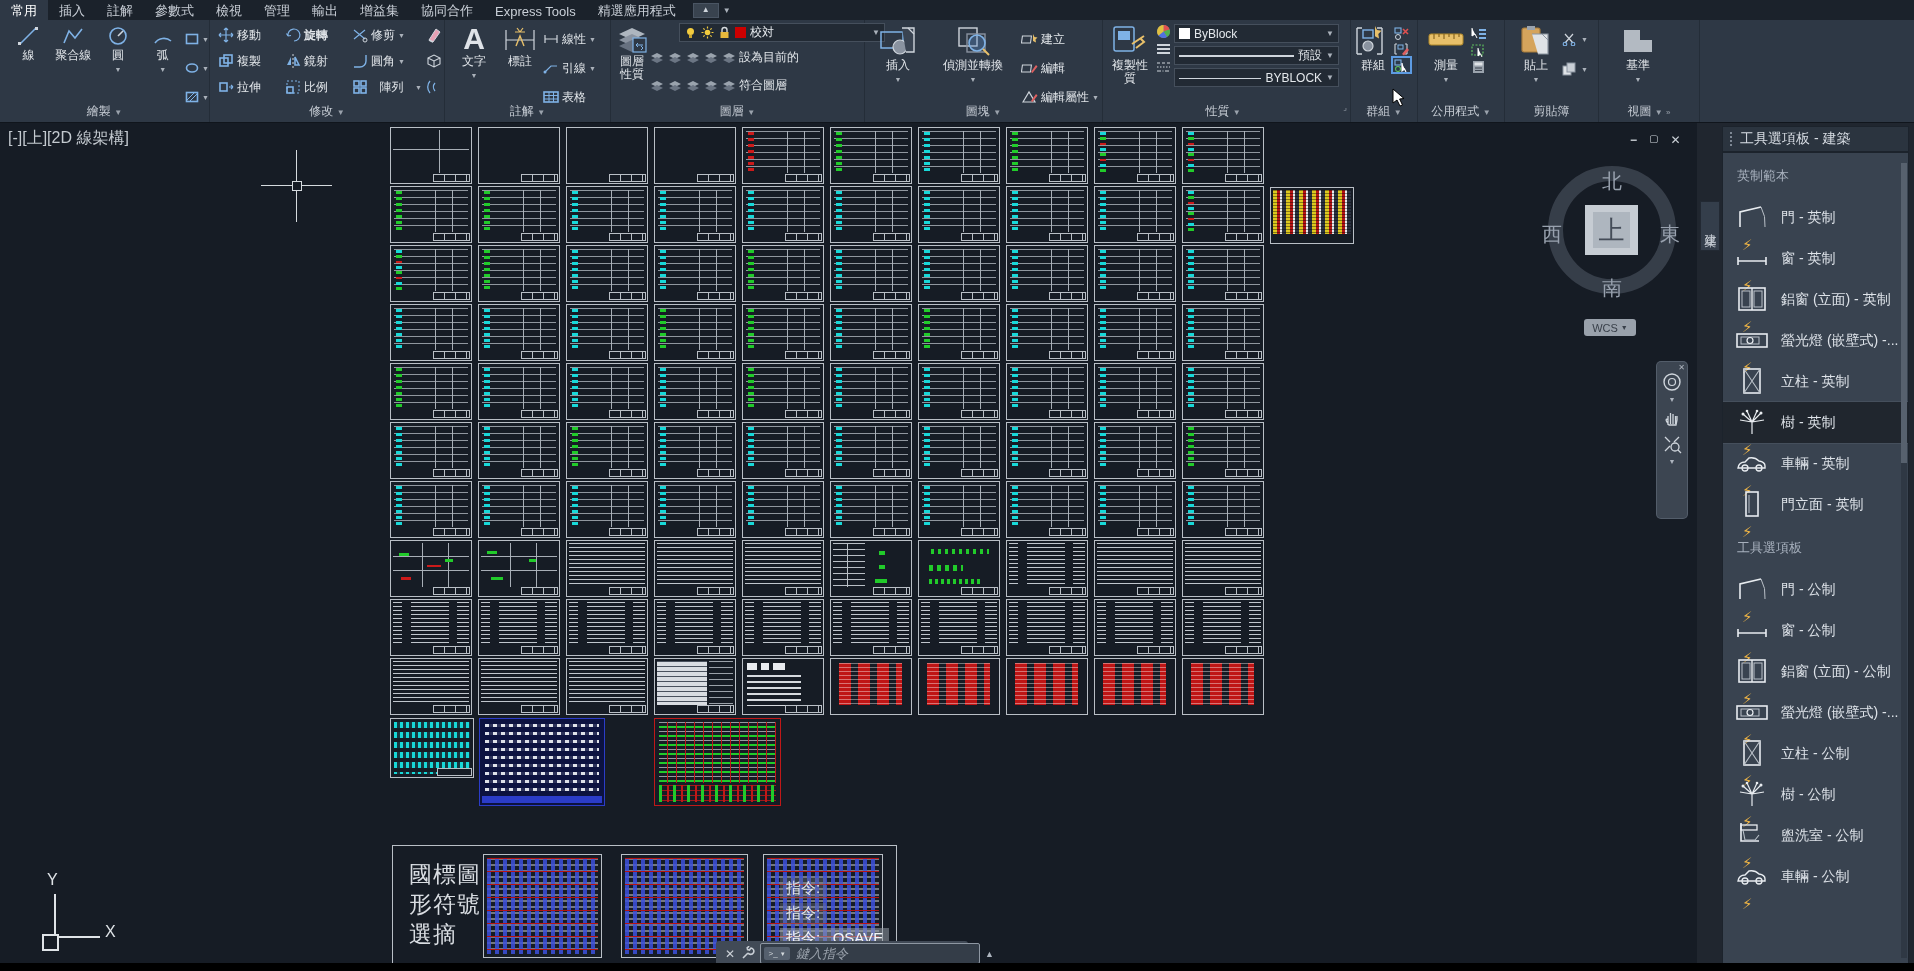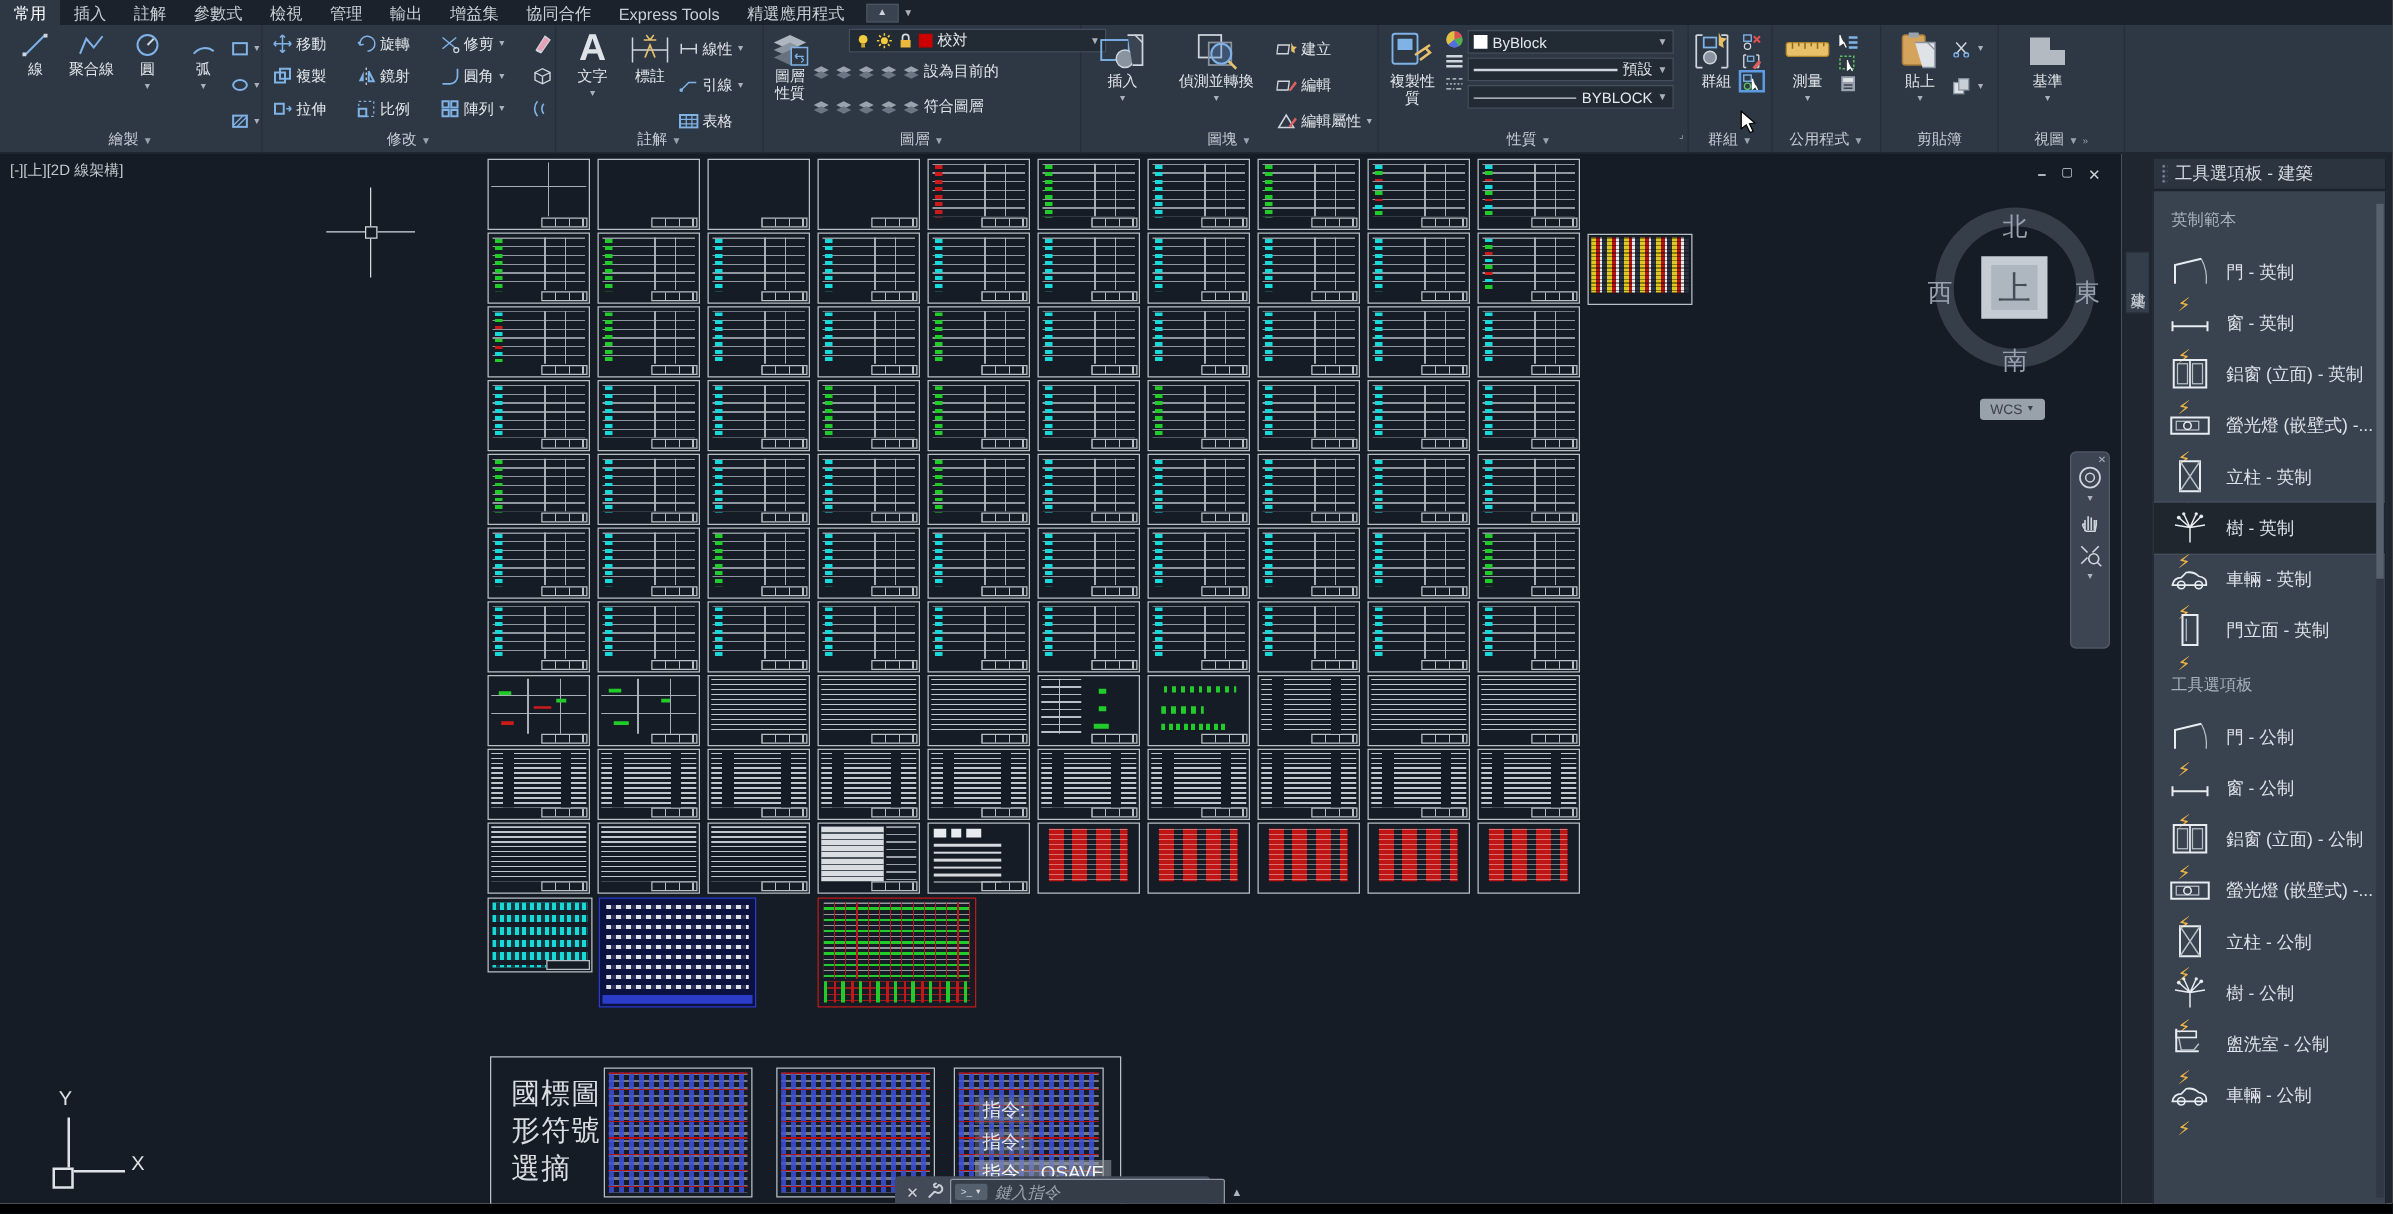--- a/index.html
+++ b/index.html
@@ -29,21 +29,21 @@
   .smallrow{display:flex;align-items:center;gap:3px;height:26px;color:#e2e6ea;font-size:12px;}
   .ic{display:inline-flex;align-items:center;justify-content:center;}
   .ic svg{display:block;}
   .minicol{display:flex;flex-direction:column;justify-content:flex-start;gap:3px;padding-top:6px;}
   .combo{background:#222a34;border:1px solid #454f5c;color:#e4e8ec;font-size:12px;
          display:flex;align-items:center;gap:4px;padding:0 4px;height:17px;}
   .combo .caret{margin-left:auto;font-size:8px;color:#aab1ba;}
   .swatch{width:11px;height:11px;display:inline-block;}
   
   .canvas{position:absolute;left:0;top:123px;width:1697px;height:843px;background:#161c25;}
-  .vp-label{position:absolute;left:8px;top:5px;font-size:12px;color:#c3c9cf;}
+  .vp-label{position:absolute;left:8px;top:5px;font-size:16px;color:#c3c9cf;}
   .vp-controls{position:absolute;left:1630px;top:10px;display:flex;gap:12px;color:#ccd2d8;
                font-size:12px;font-weight:bold;}
   .crosshair-v{position:absolute;left:296px;top:27px;width:1px;height:72px;background:#d5dade;}
   .crosshair-h{position:absolute;left:261px;top:62px;width:71px;height:1px;background:#d5dade;}
   .pickbox{position:absolute;left:292px;top:58px;width:8px;height:8px;border:1px solid #d5dade;background:#161c25;}
   
   .sheet{position:absolute;width:82px;height:57px;border:1px solid #b9bfc6;box-sizing:border-box;}
   .sheet .tb{position:absolute;right:1px;bottom:1px;width:44%;height:6px;border:1px solid #b9bfc6;
      background:repeating-linear-gradient(90deg,transparent 0 10px,#b9bfc6 10px 11px);}
   .sheet.tl::before,.sheet.tl::after{content:"";position:absolute;}
@@ -293,21 +293,21 @@
         <div class="panel-body" style="flex-direction: column; padding-left: 8px; padding-top: 2px;">
           <div class="smallrow">
             <div class="smallrow" style="width: 64px;">
               <span class="ic">
                 <svg width="16" height="16" viewBox="0 0 16 16" fill="none" stroke="#7fb2e6" stroke-width="1.6">
                   <path d="M8 1 V15 M1 8 H15 M8 1 l-2 2 M8 1 l2 2 M8 15 l-2 -2 M8 15 l2 -2 M1 8 l2 -2 M1 8 l2 2 M15 8 l-2 -2 M15 8 l-2 2" stroke-width="1.2"></path>
                 </svg>
               </span>
               <span>移動</span>
             </div>
-            <div class="smallrow" style="width: 64px;">
+            <div class="smallrow" style="width: 64px; font-weight: bold;">
               <span class="ic">
                 <svg width="16" height="16" viewBox="0 0 16 16" fill="none" stroke="#7fb2e6" stroke-width="1.6">
                   <path d="M3 9 A 6 6 0 1 1 9 14 M3 9 l-1.5 -2.5 M3 9 l3 -.5" stroke-width="1.2"></path>
                 </svg>
               </span>
               <span>旋轉</span>
             </div>
             <div class="smallrow" style="width: 70px;">
               <span class="ic">
                 <svg width="16" height="16" viewBox="0 0 16 16" fill="none" stroke="#7fb2e6" stroke-width="1.6">
@@ -372,21 +372,21 @@
             </div>
             <div class="smallrow" style="width: 64px;">
               <span class="ic">
                 <svg width="16" height="16" viewBox="0 0 16 16" fill="none" stroke="#7fb2e6" stroke-width="1.6">
                   <rect x="2" y="8" width="6" height="6"></rect>
                   <rect x="2" y="2" width="12" height="12" stroke-dasharray="2 2" stroke-width="1"></rect>
                 </svg>
               </span>
               <span>比例</span>
             </div>
-            <div class="smallrow" style="width: 70px;">
+            <div class="smallrow" style="width: 70px; justify-content: space-between;">
               <span class="ic">
                 <svg width="16" height="16" viewBox="0 0 16 16" fill="none" stroke="#7fb2e6" stroke-width="1.6">
                   <rect x="2" y="2" width="5" height="5"></rect>
                   <rect x="9" y="2" width="5" height="5"></rect>
                   <rect x="2" y="9" width="5" height="5"></rect>
                   <rect x="9" y="9" width="5" height="5"></rect>
                 </svg>
               </span>
               <span>陣列</span>
               <span style="font-size:7px;color:#aab1ba">▼</span>

